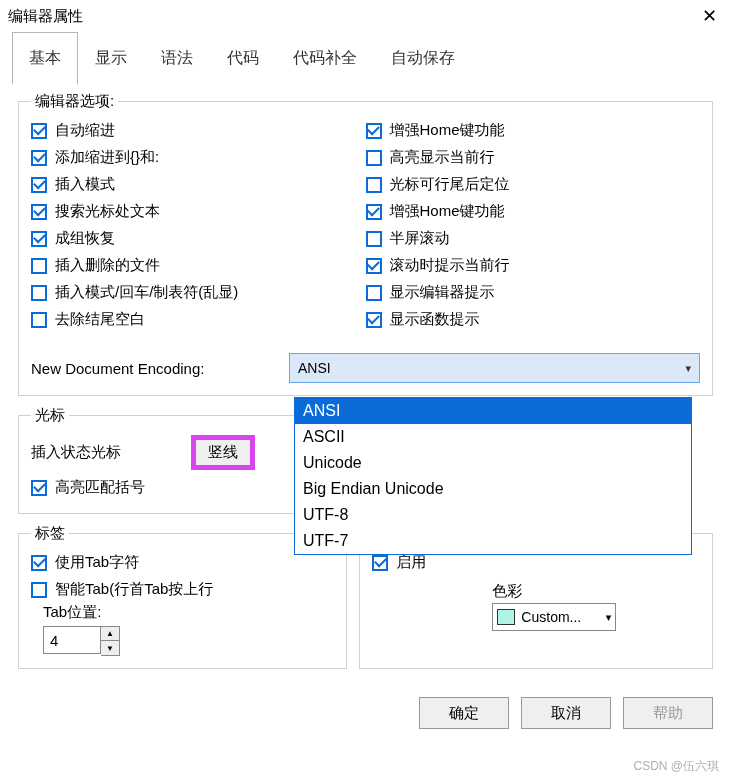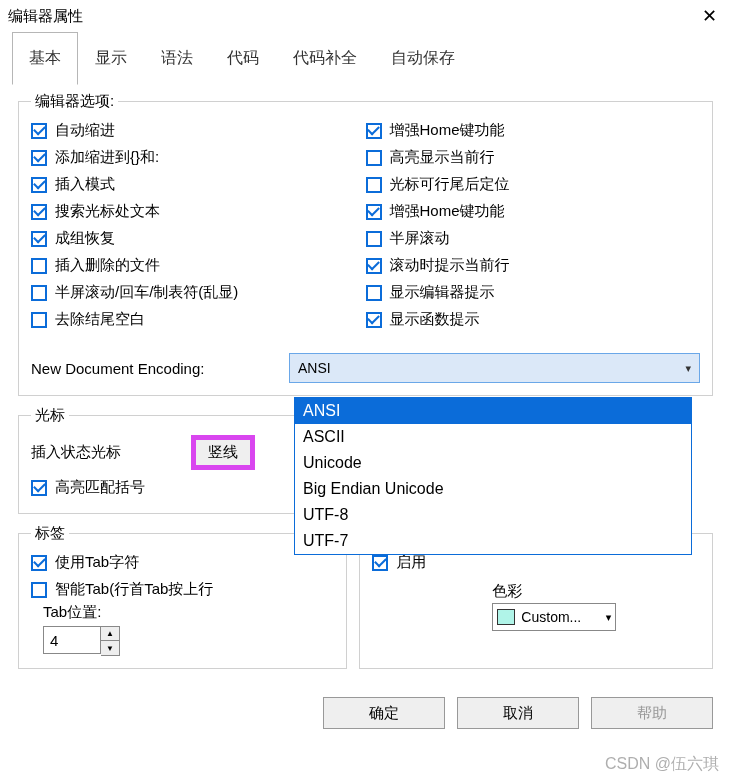--- a/index.html
+++ b/index.html
@@ -213,37 +213,37 @@
     margin-right: 6px;
   }
   .color-combo .caret { margin-left: auto; font-size: 11px; }
   .buttons {
     display: flex;
     justify-content: flex-end;
     gap: 12px;
     padding: 8px 18px 0 0;
   }
   .btn {
-    width: 122px;
+    width: 90px;
     height: 32px;
     border: 1px solid #999;
     background: #efefef;
     font-size: 15px;
     cursor: pointer;
     display: flex;
     align-items: center;
     justify-content: center;
   }
   .btn.disabled { color: #999; cursor: default; }
   .watermark {
     position: absolute;
     right: 12px;
     bottom: 6px;
     color: rgba(120,120,120,0.6);
-    font-size: 16px;
+    font-size: 12px;
     pointer-events: none;
     margin-left: 6px;
   }
   .tabs-box-row {
     display: flex;
     align-items: flex-start;
     flex-direction: column;
   }
 </style>
 </head>
@@ -288,21 +288,21 @@
         <div class="chk-row">
             <span class="chk checked"></span>
             <span>成组恢复</span>
           </div>
         <div class="chk-row">
             <span class="chk"></span>
             <span>插入删除的文件</span>
           </div>
         <div class="chk-row">
             <span class="chk"></span>
-            <span>半屏滚动/回车/制表符(乱显)</span>
+            <span>插入模式/回车/制表符(乱显)</span>
           </div>
         <div class="chk-row">
             <span class="chk"></span>
             <span>去除结尾空白</span>
           </div>
       </div>
       <div class="col">
         <div class="chk-row">
             <span class="chk checked"></span>
             <span>增强Home键功能</span>

